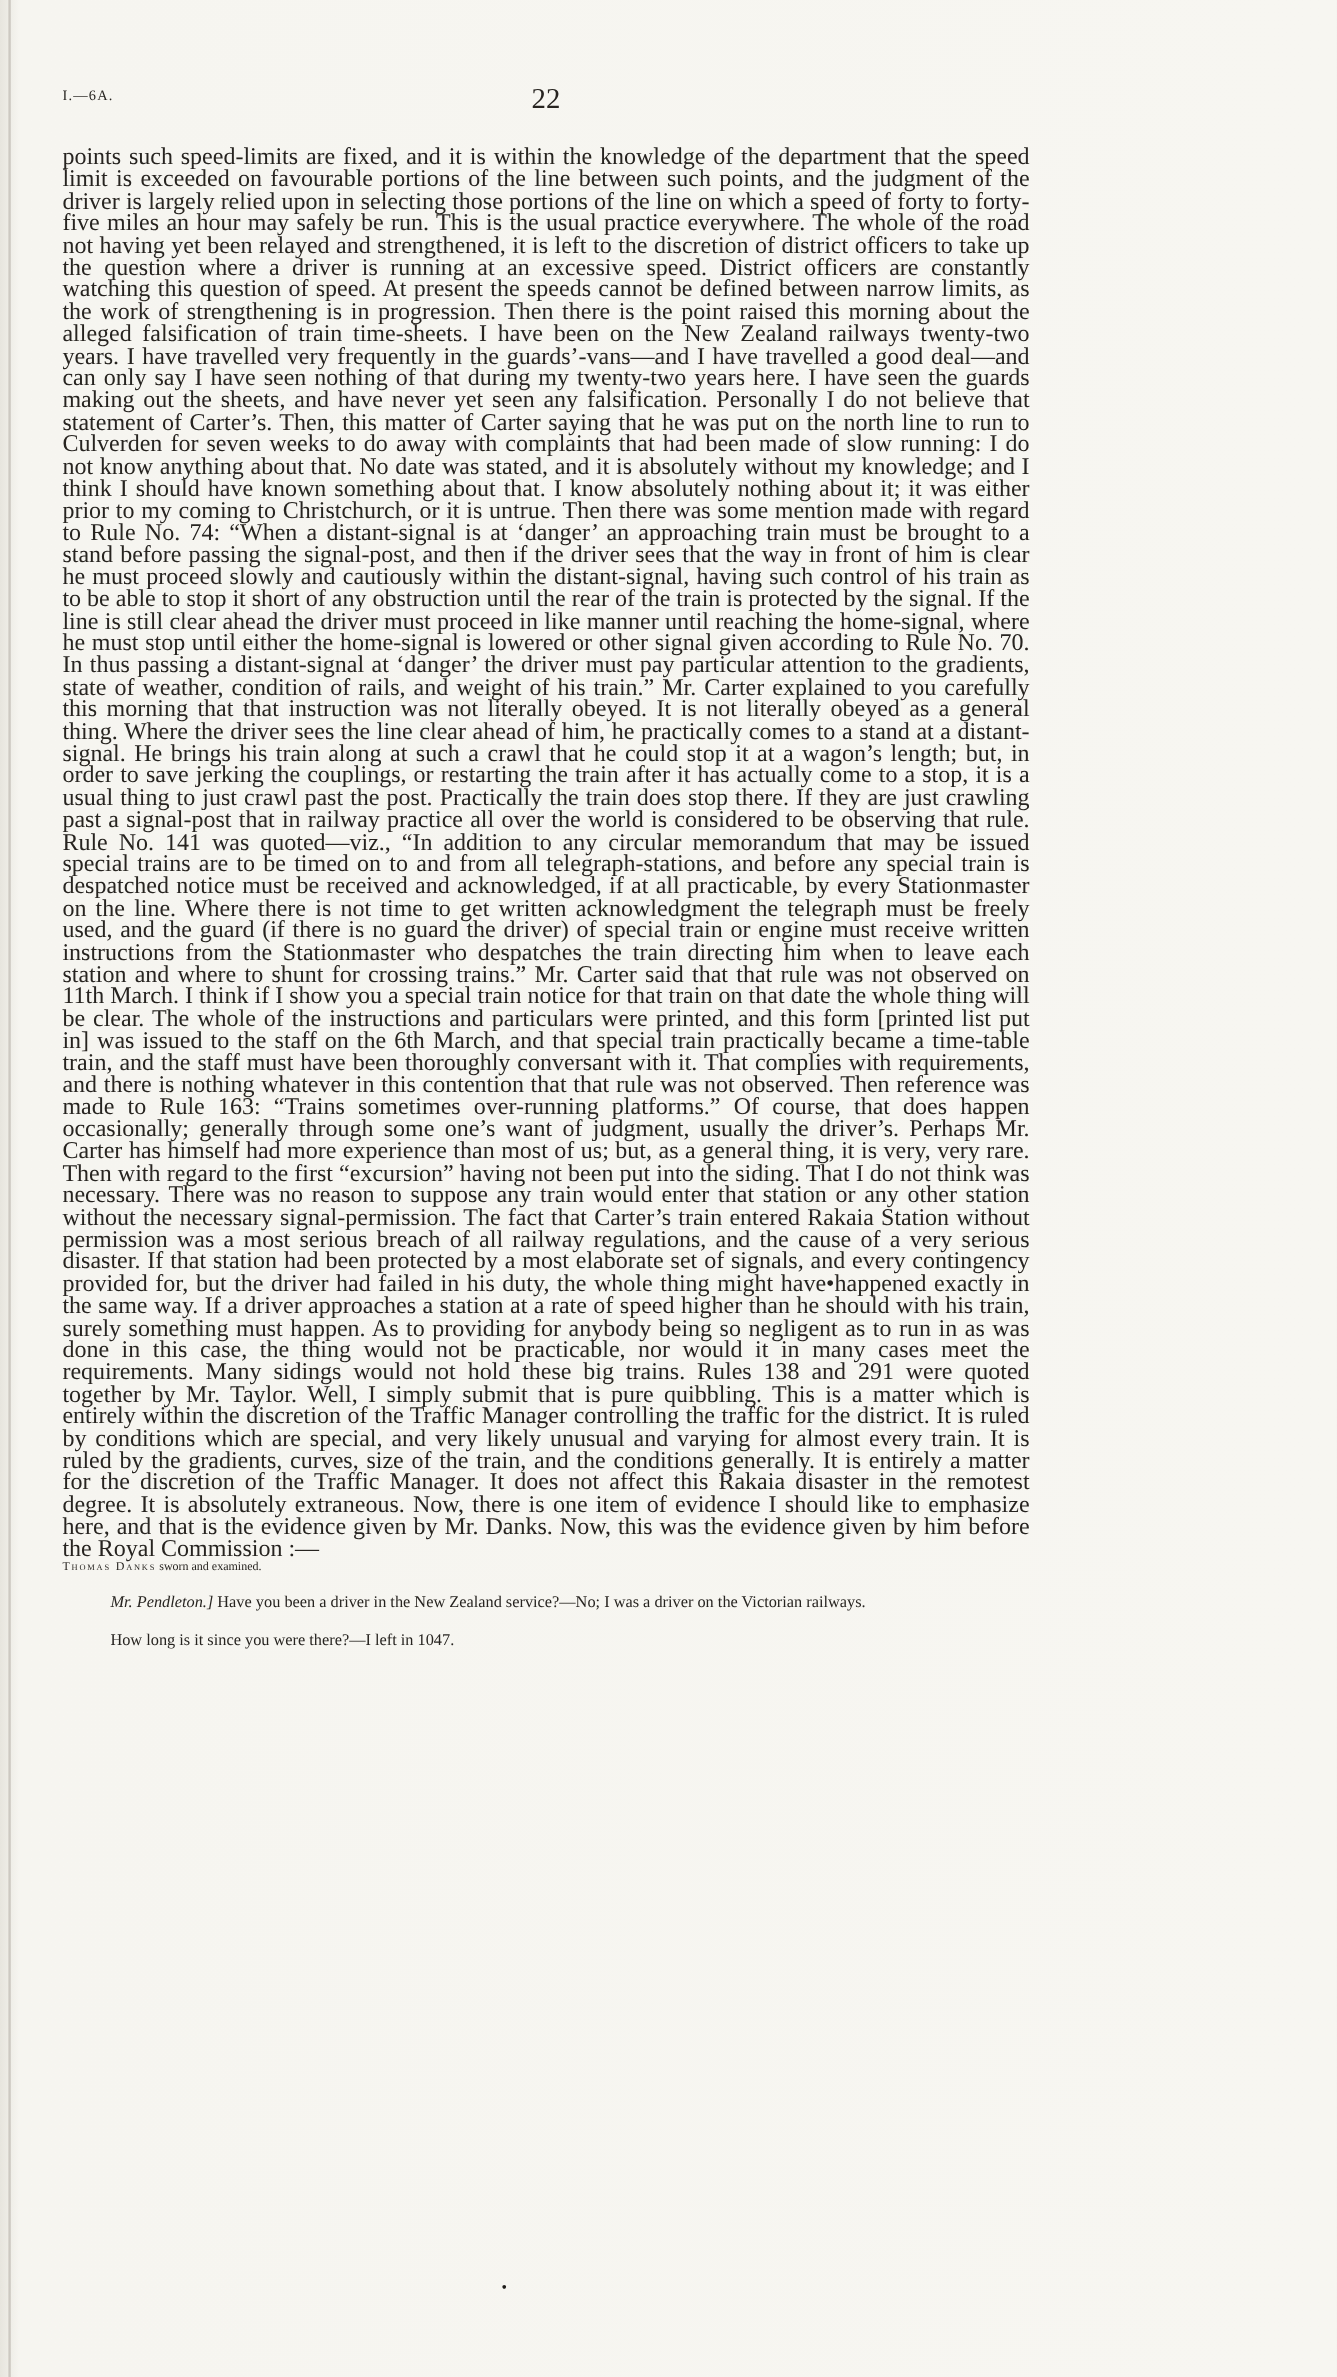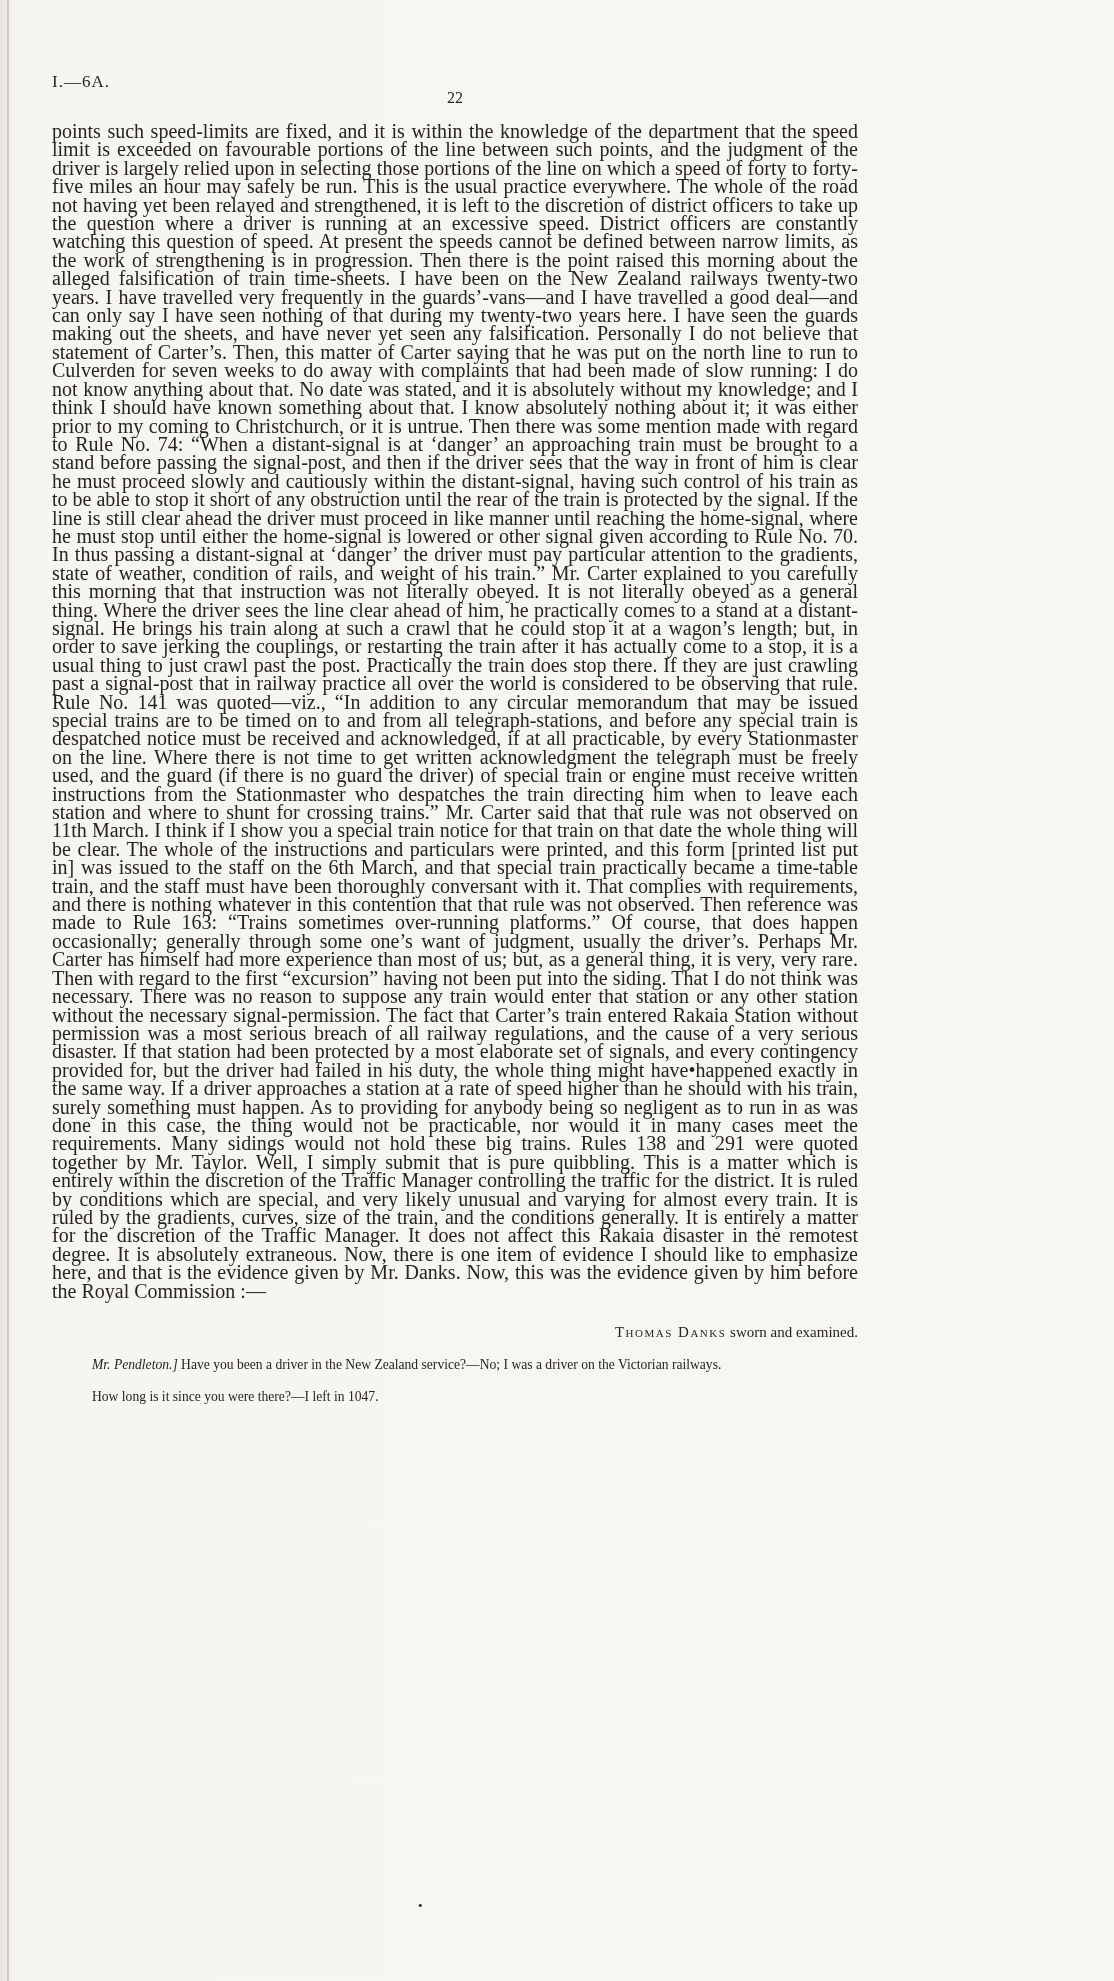--- a/index.html
+++ b/index.html
@@ -31,42 +31,40 @@
     top: 70px;
     width: 806px;
   }
   .header {
     position: relative;
     height: 26px;
   }
   .folio {
     position: absolute;
     left: 0; top: 2px;
-    font-size: 17px;
+    font-size: 12px;
     letter-spacing: 1px;
   }
   .pagenum {
     position: absolute;
     left: 50%;
     transform: translateX(-50%);
     top: 0;
-    font-size: 16px;
-    margin-top: 19px;
+    font-size: 24px;
   }
   .body-text {
     margin: 26px 0 0 0;
     font-size: 20px;
     line-height: 18.4px;
     text-align: justify;
     text-justify: inter-word;
   }
   .testimony-heading {
-    margin-top: 24px;
-    text-align: right;
-    font-size: 15px;
+    text-align: left;
+    font-size: 10px;
   }
   .testimony-heading .name {
     font-variant: small-caps;
     letter-spacing: 1.5px;
   }
   .qa {
     margin-top: 10px;
     font-size: 13.6px;
     line-height: 15.8px;
     text-align: justify;

